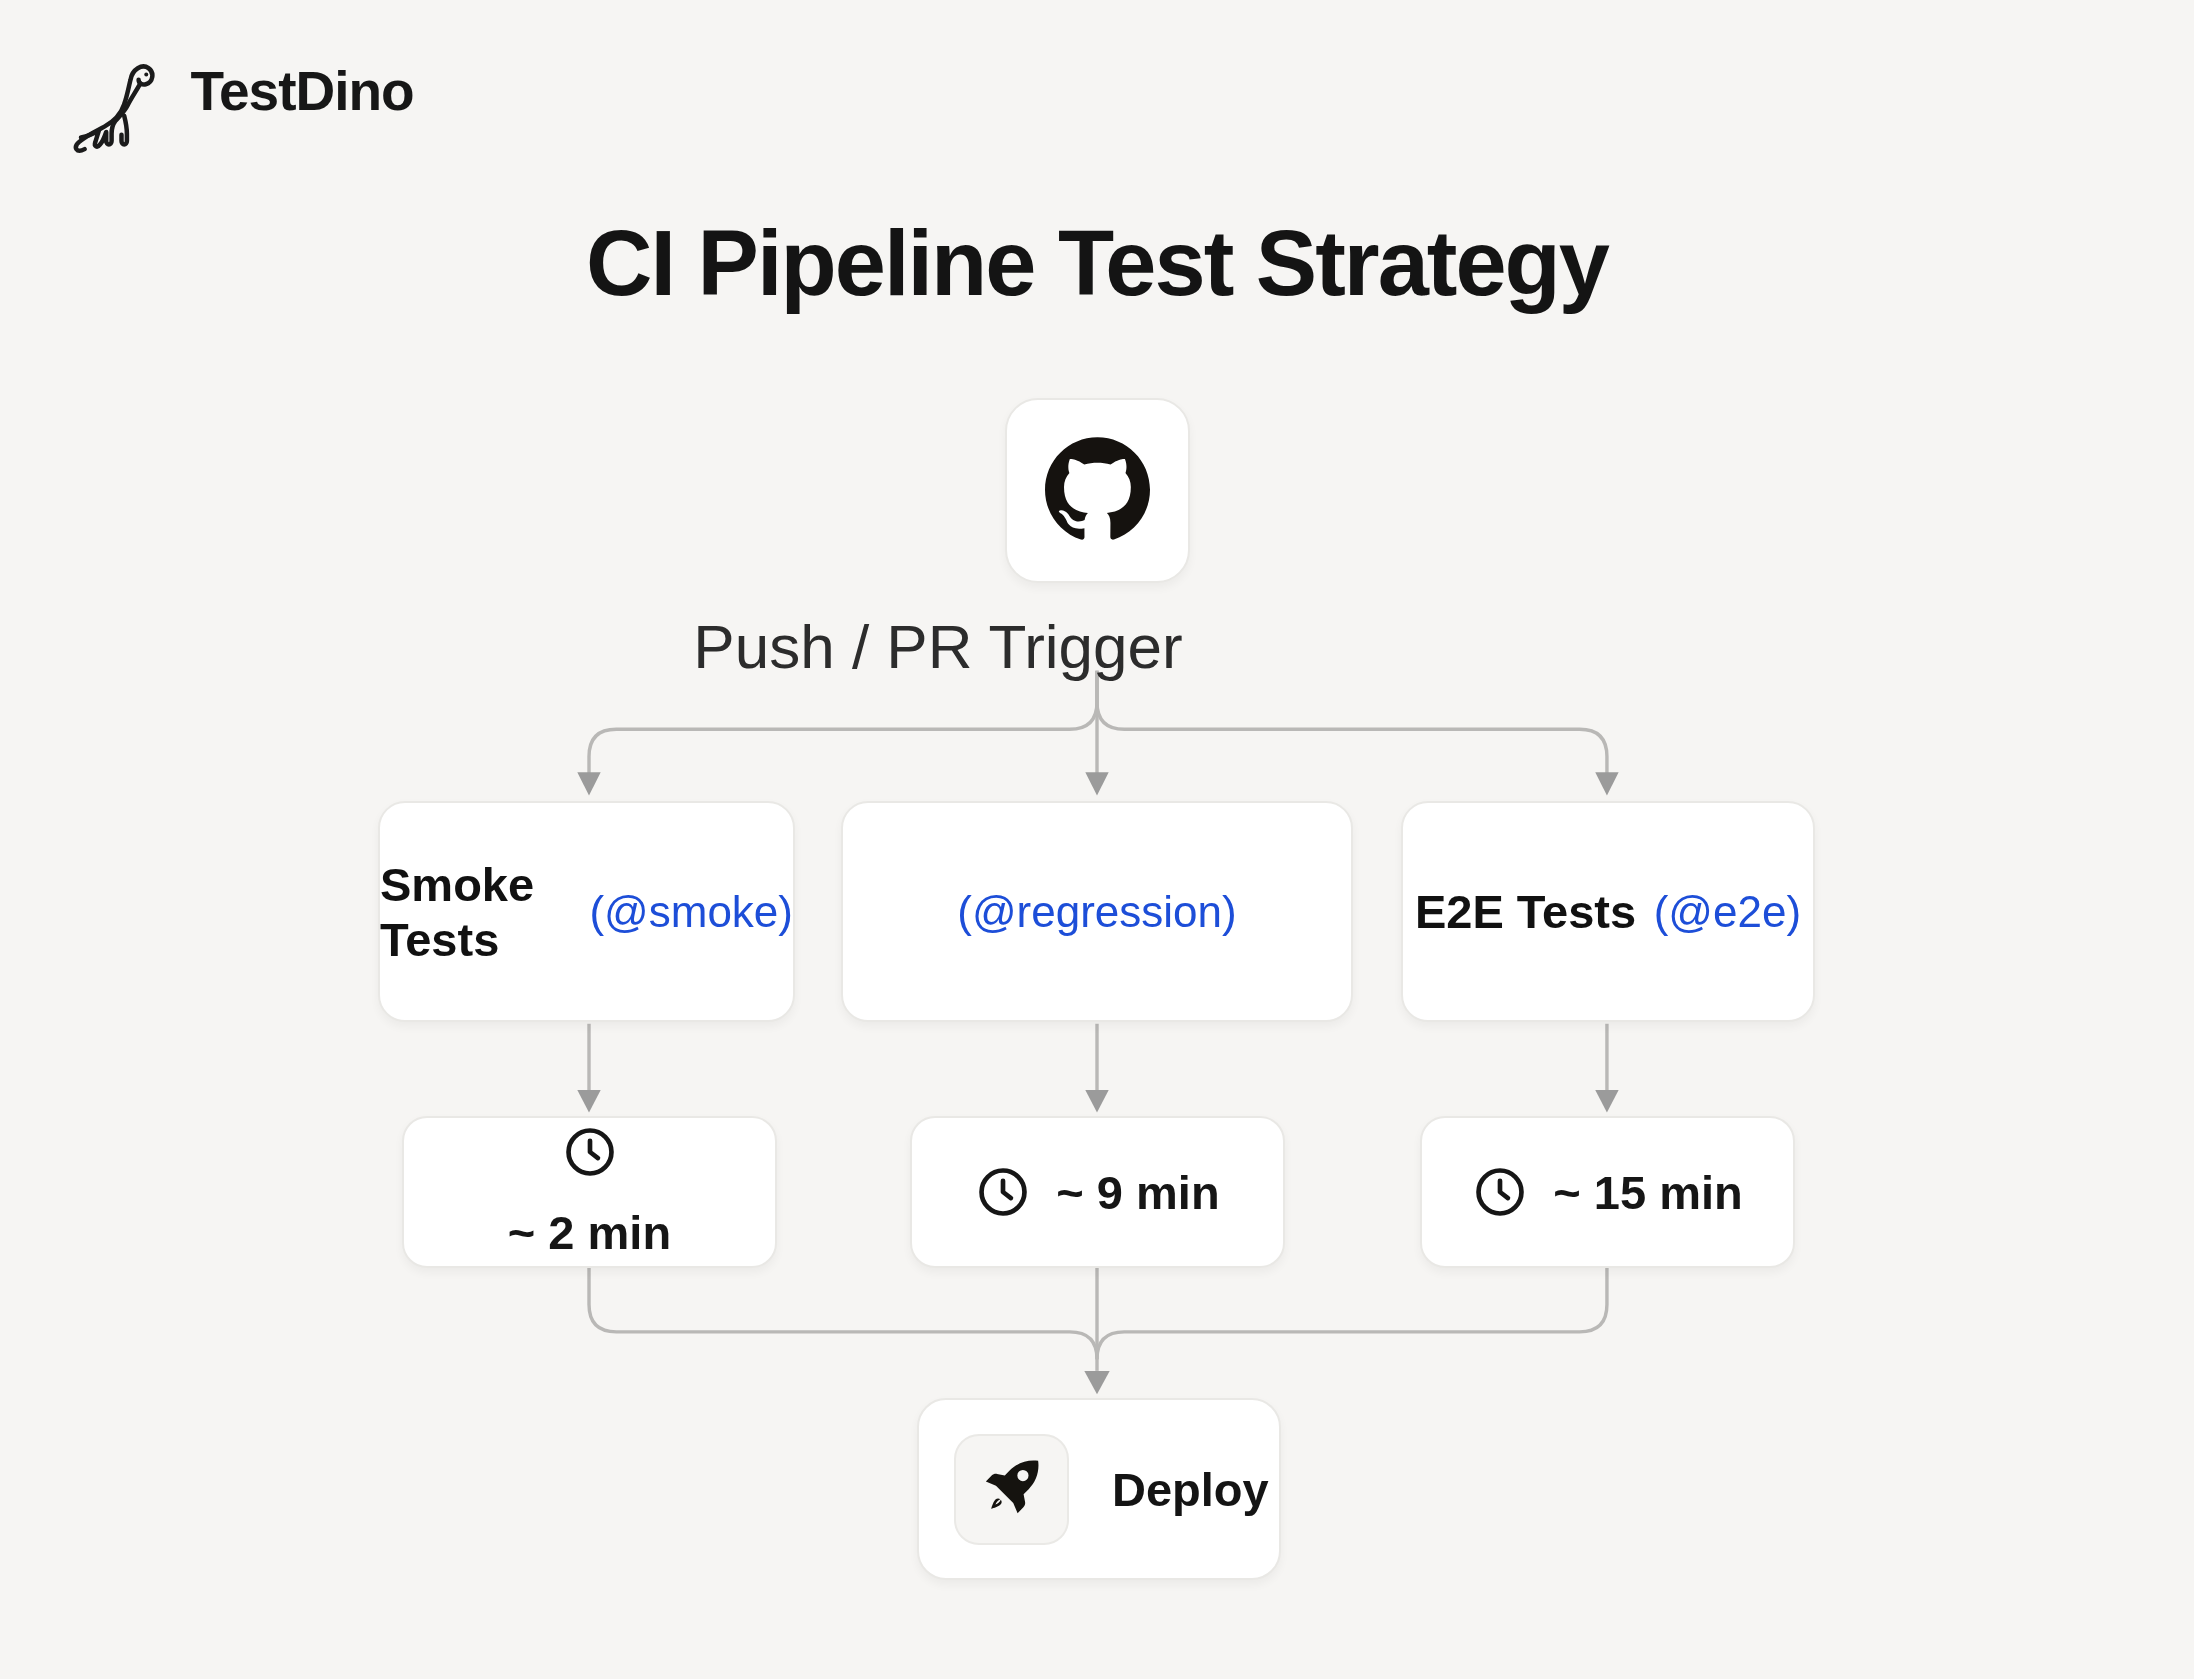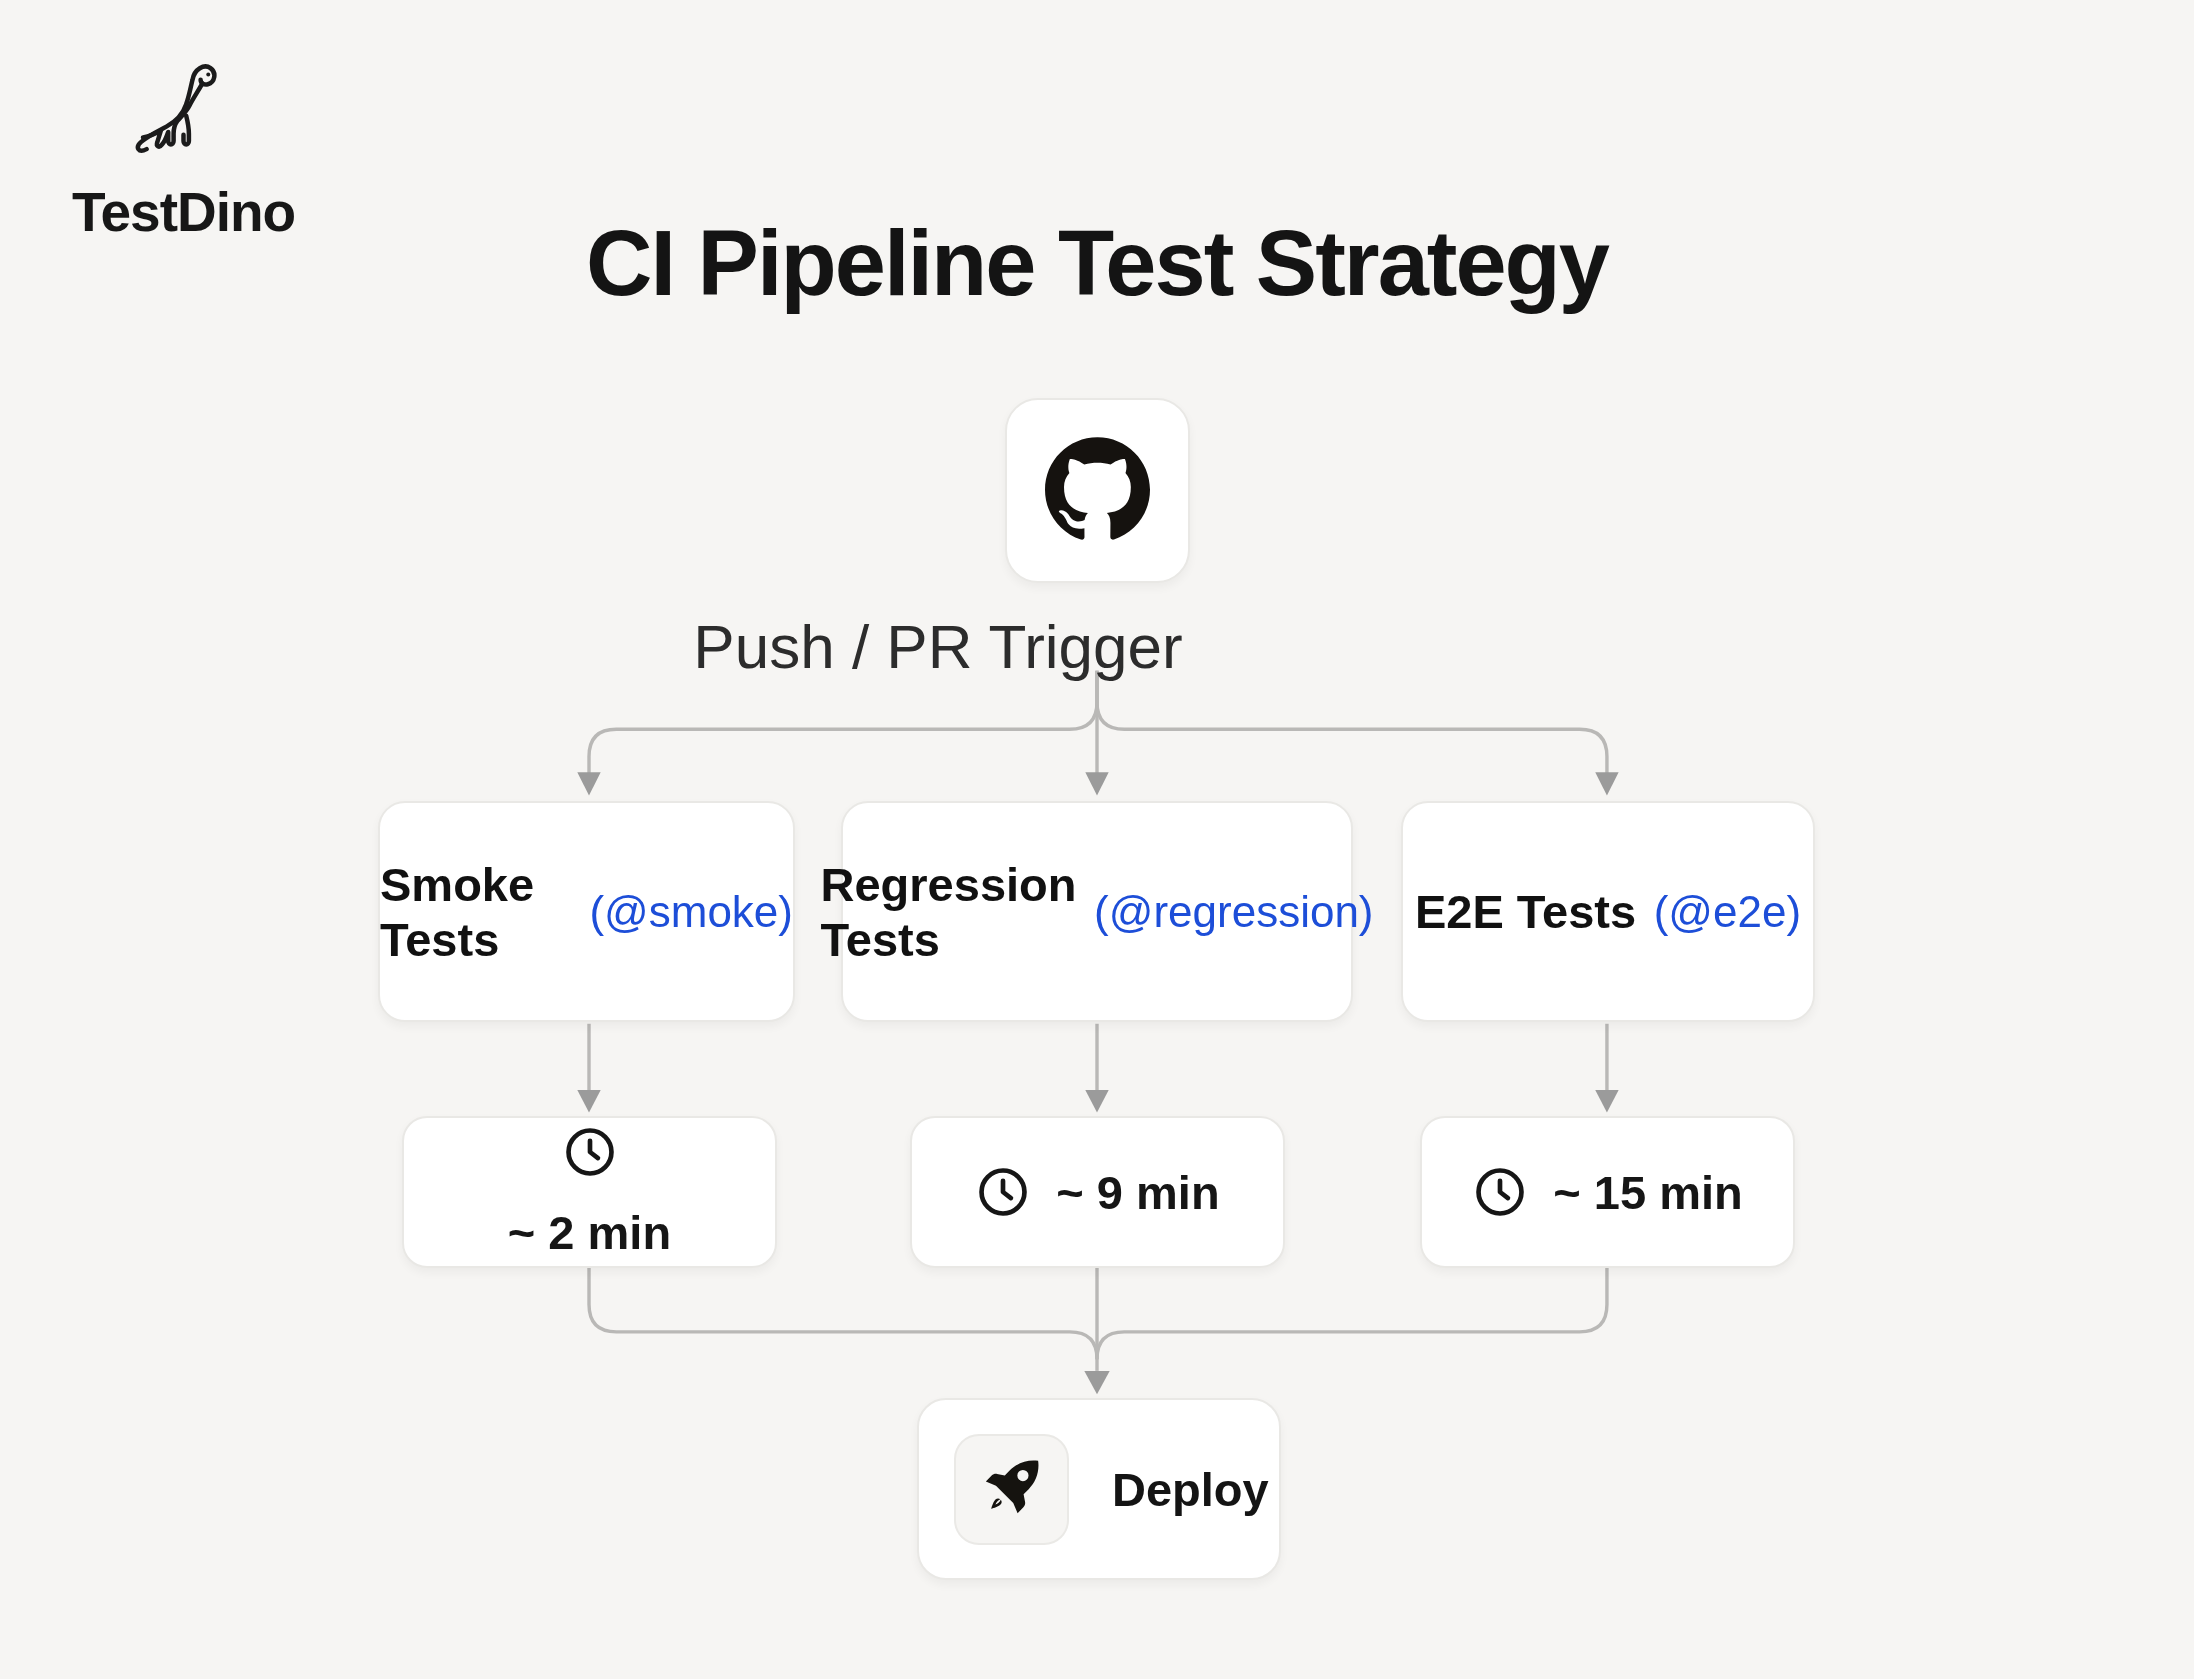--- a/index.html
+++ b/index.html
@@ -12,21 +12,21 @@
     width: 2194px;
     height: 1679px;
     background: #f6f5f3;
     overflow: hidden;
   }
 
   
   .logo {
     position: absolute;
     left: 72px; top: 59px;
-    display: flex; align-items: center; gap: 19.5px; flex-direction: column;
+    display: flex; align-items: flex-start; gap: 19.5px;
   }
   .logo svg { display: block; }
   .brand-name {
     font-size: 55px; font-weight: 700; color: #171717; letter-spacing: -1px;
   }
 
   
   .page-title {
     position: absolute;
     left: 0; top: 203px; width: 2194px;
@@ -160,21 +160,20 @@
       </svg>
     </span>
   </div>
   <div class="trigger-label">Push / PR Trigger</div>
 
   <div class="card node-card node-smoke">
     <div class="node-title">Smoke Tests</div>
     <div class="node-tag">(@smoke)</div>
   </div>
   <div class="card node-card node-regression">
-    <div class="node-title">Regression Tests</div>
     <div class="node-tag">(@regression)</div>
   </div>
   <div class="card node-card node-e2e">
     <div class="node-title">E2E Tests</div>
     <div class="node-tag">(@e2e)</div>
   </div>
 
   <div class="card duration-card duration-smoke">
     <span class="clock-icon">
       <svg width="56" height="56" viewBox="0 0 24 24" fill="none" stroke="#161616" stroke-width="2" stroke-linecap="round" stroke-linejoin="round">

